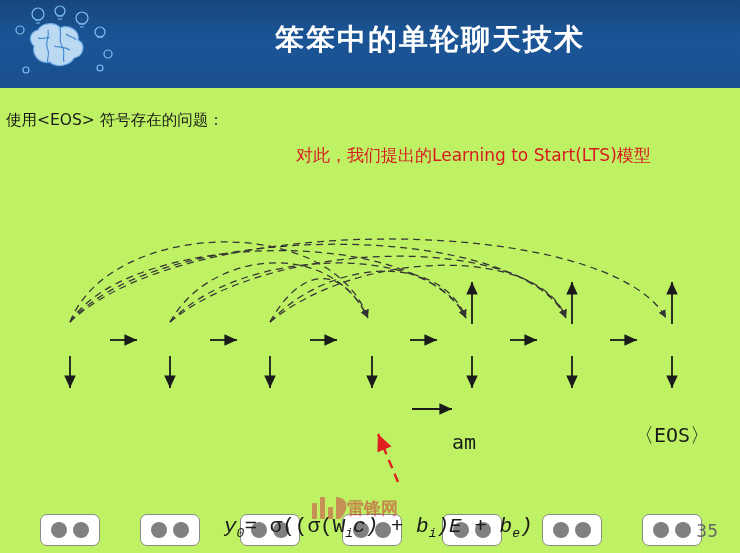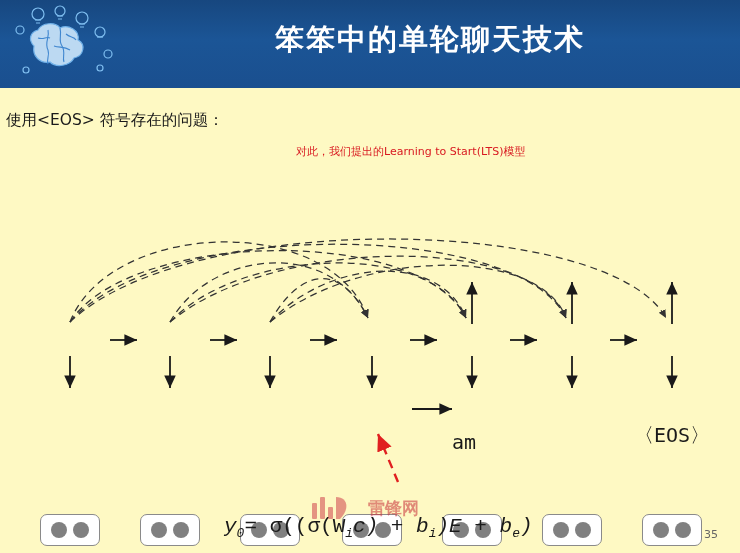--- a/index.html
+++ b/index.html
@@ -11,21 +11,21 @@
     height: 553px;
     background: #ffffff;
     font-family: "Liberation Sans", sans-serif;
     overflow: hidden;
     position: relative;
   }
   .slide {
     position: relative;
     width: 740px;
     height: 553px;
-    background: #fef9c3;
+    background: #bef264;
   }
   
   .header {
     position: absolute;
     left: 0;
     top: 0;
     width: 740px;
     height: 88px;
     background: #1a4f8f;
     background: linear-gradient(to bottom, #17477f 0%, #1b5596 45%, #1a4f8f 100%);
@@ -59,21 +59,21 @@
     font-family: "DejaVu Sans", sans-serif;
     line-height: 1.55;
   }
   .lead .ln {
     white-space: nowrap;
   }
   .red-note {
     position: absolute;
     left: 296px;
     top: 144px;
-    font-size: 11px;
+    font-size: 17px;
     color: #d81920;
     font-family: "DejaVu Sans", sans-serif;
     white-space: nowrap;
   }
   
   .diagram {
     position: absolute;
     left: 0;
     top: 190px;
     width: 740px;
@@ -123,35 +123,35 @@
     vertical-align: sub;
     font-style: italic;
   }
   .formula .up {
     font-style: normal;
   }
   .pagenum {
     position: absolute;
     right: 22px;
     bottom: 12px;
-    font-size: 11px;
+    font-size: 17px;
     color: #666666;
     font-family: "DejaVu Sans", sans-serif;
   }
   .watermark {
     position: absolute;
     left: 310px;
     bottom: 28px;
     width: 130px;
     height: 34px;
     opacity: 0.55;
   }
   .wm-text {
     position: absolute;
-    left: 58px;
+    left: 37px;
     top: 6px;
     font-size: 17px;
     color: #c9303a;
     font-family: "DejaVu Sans", sans-serif;
     font-weight: bold;
     background: rgba(255,255,255,0.0);
   }
 </style>
 </head>
 <body>

